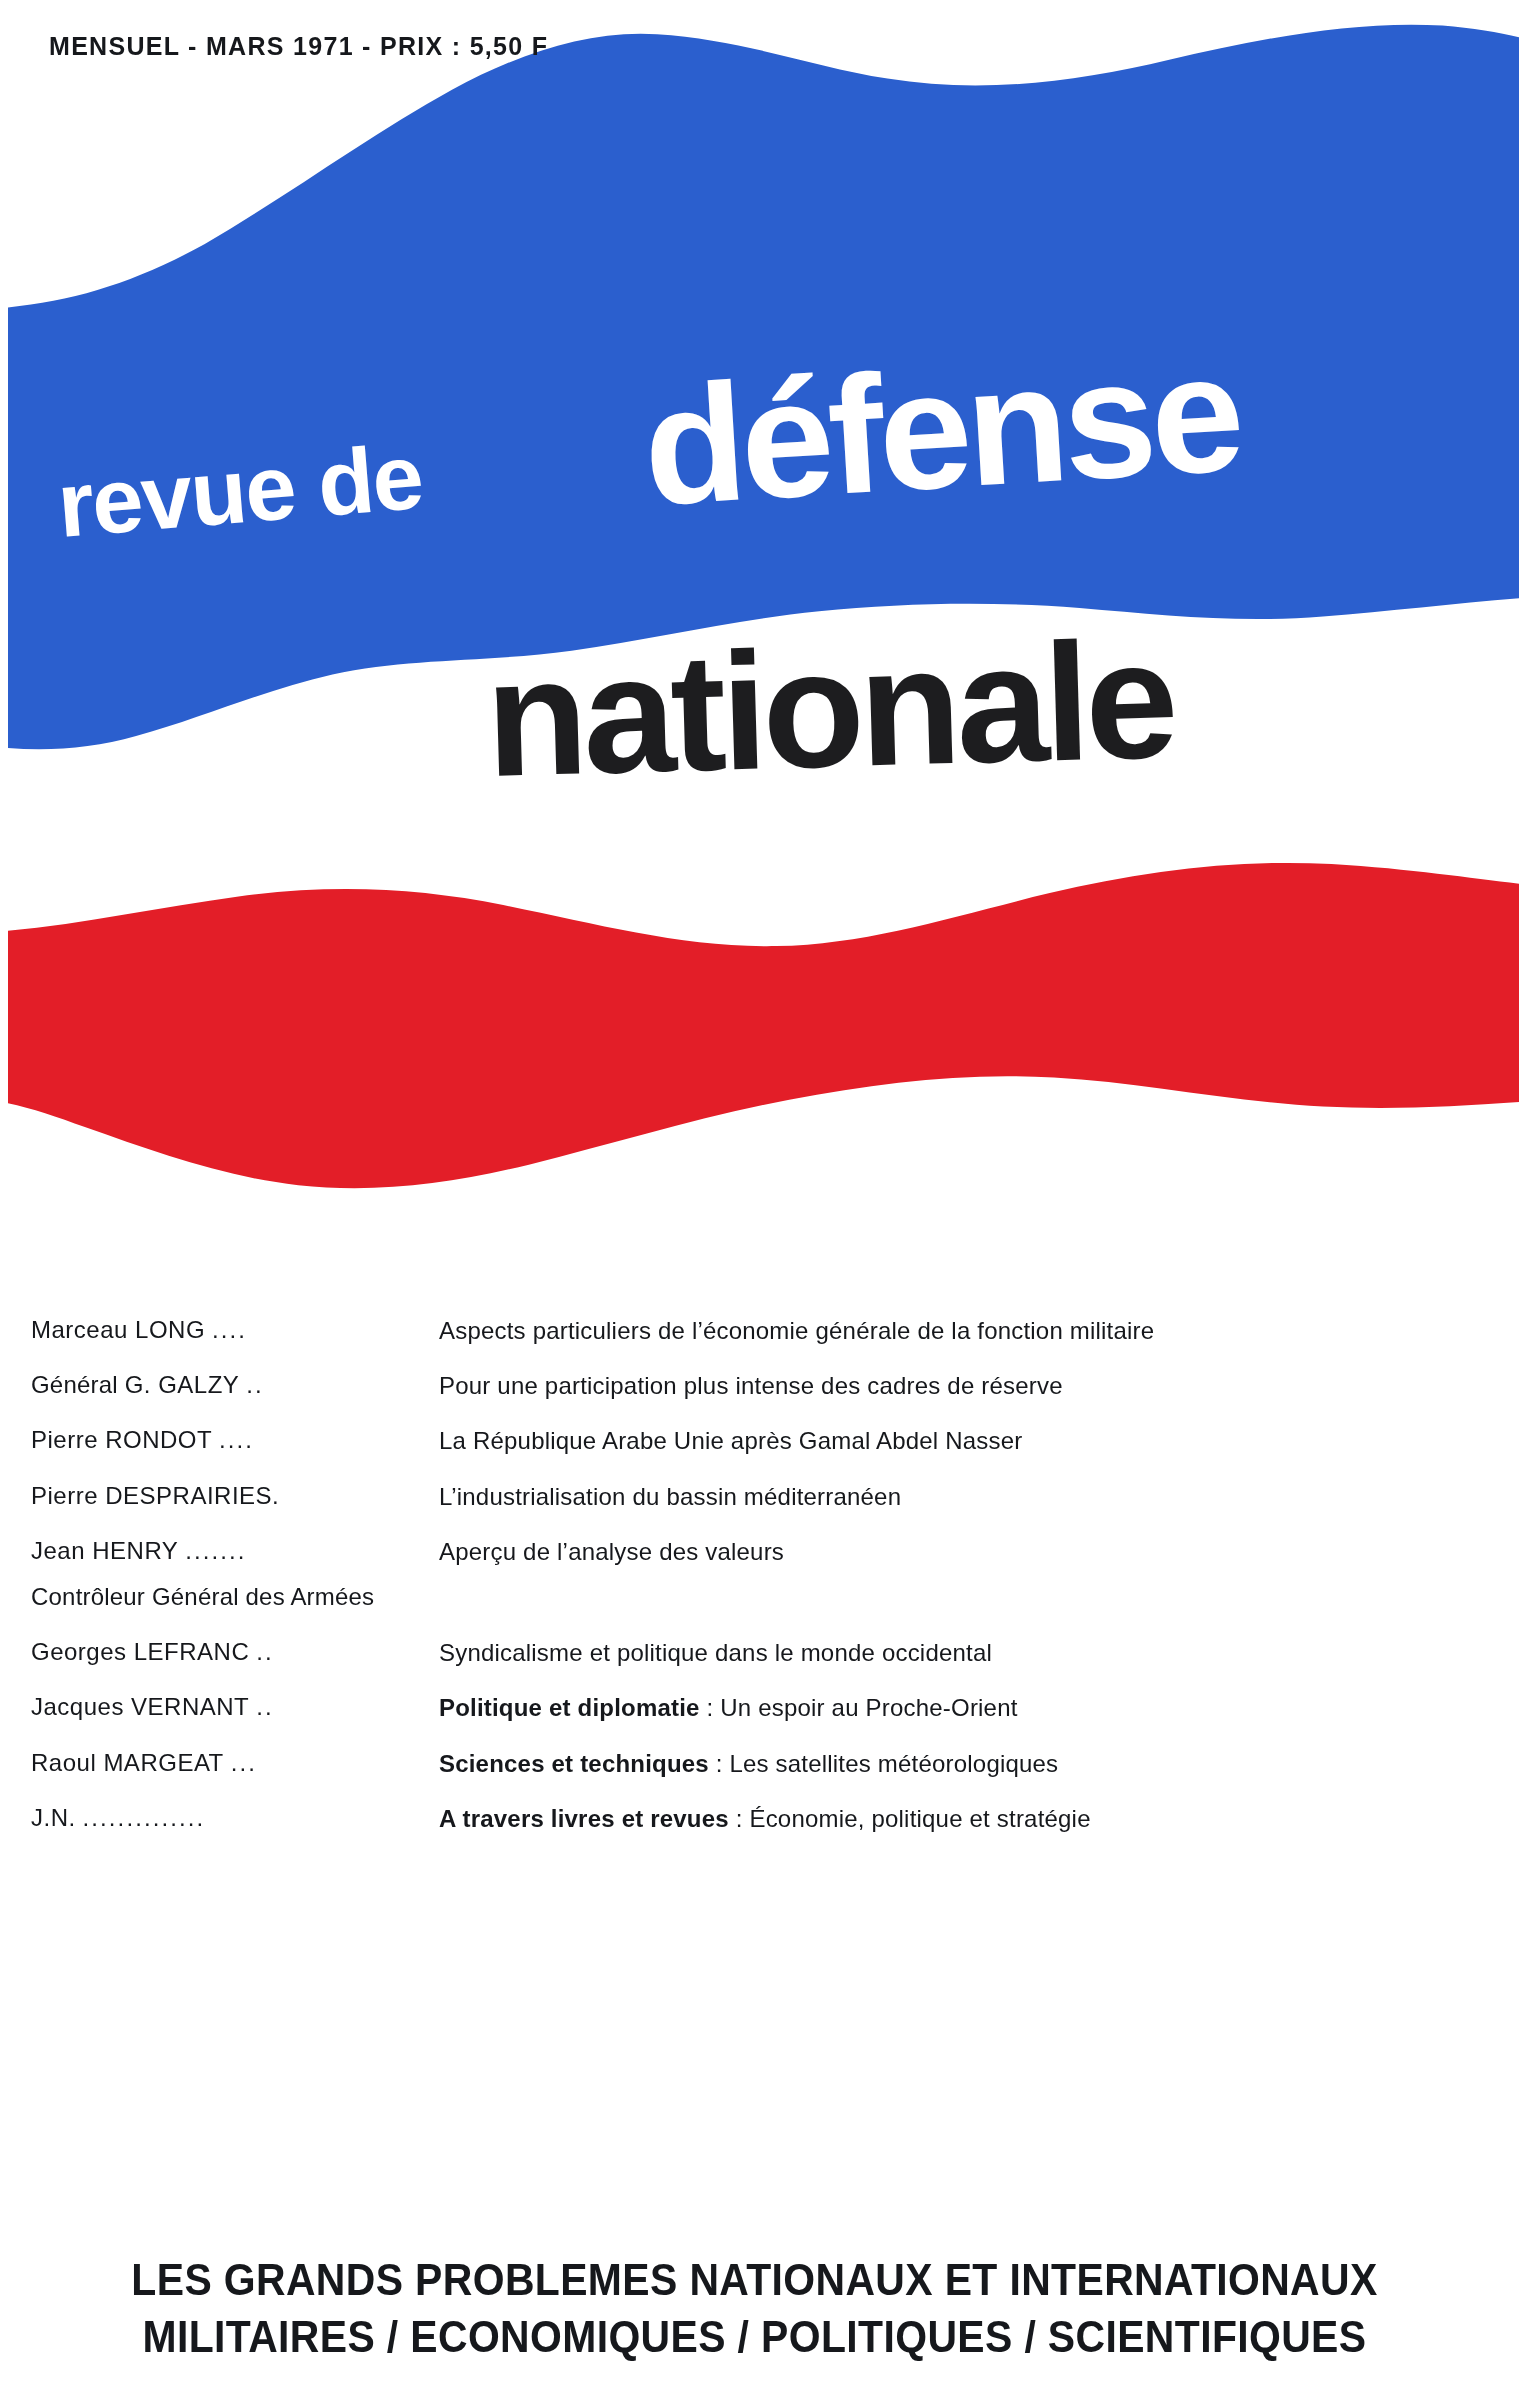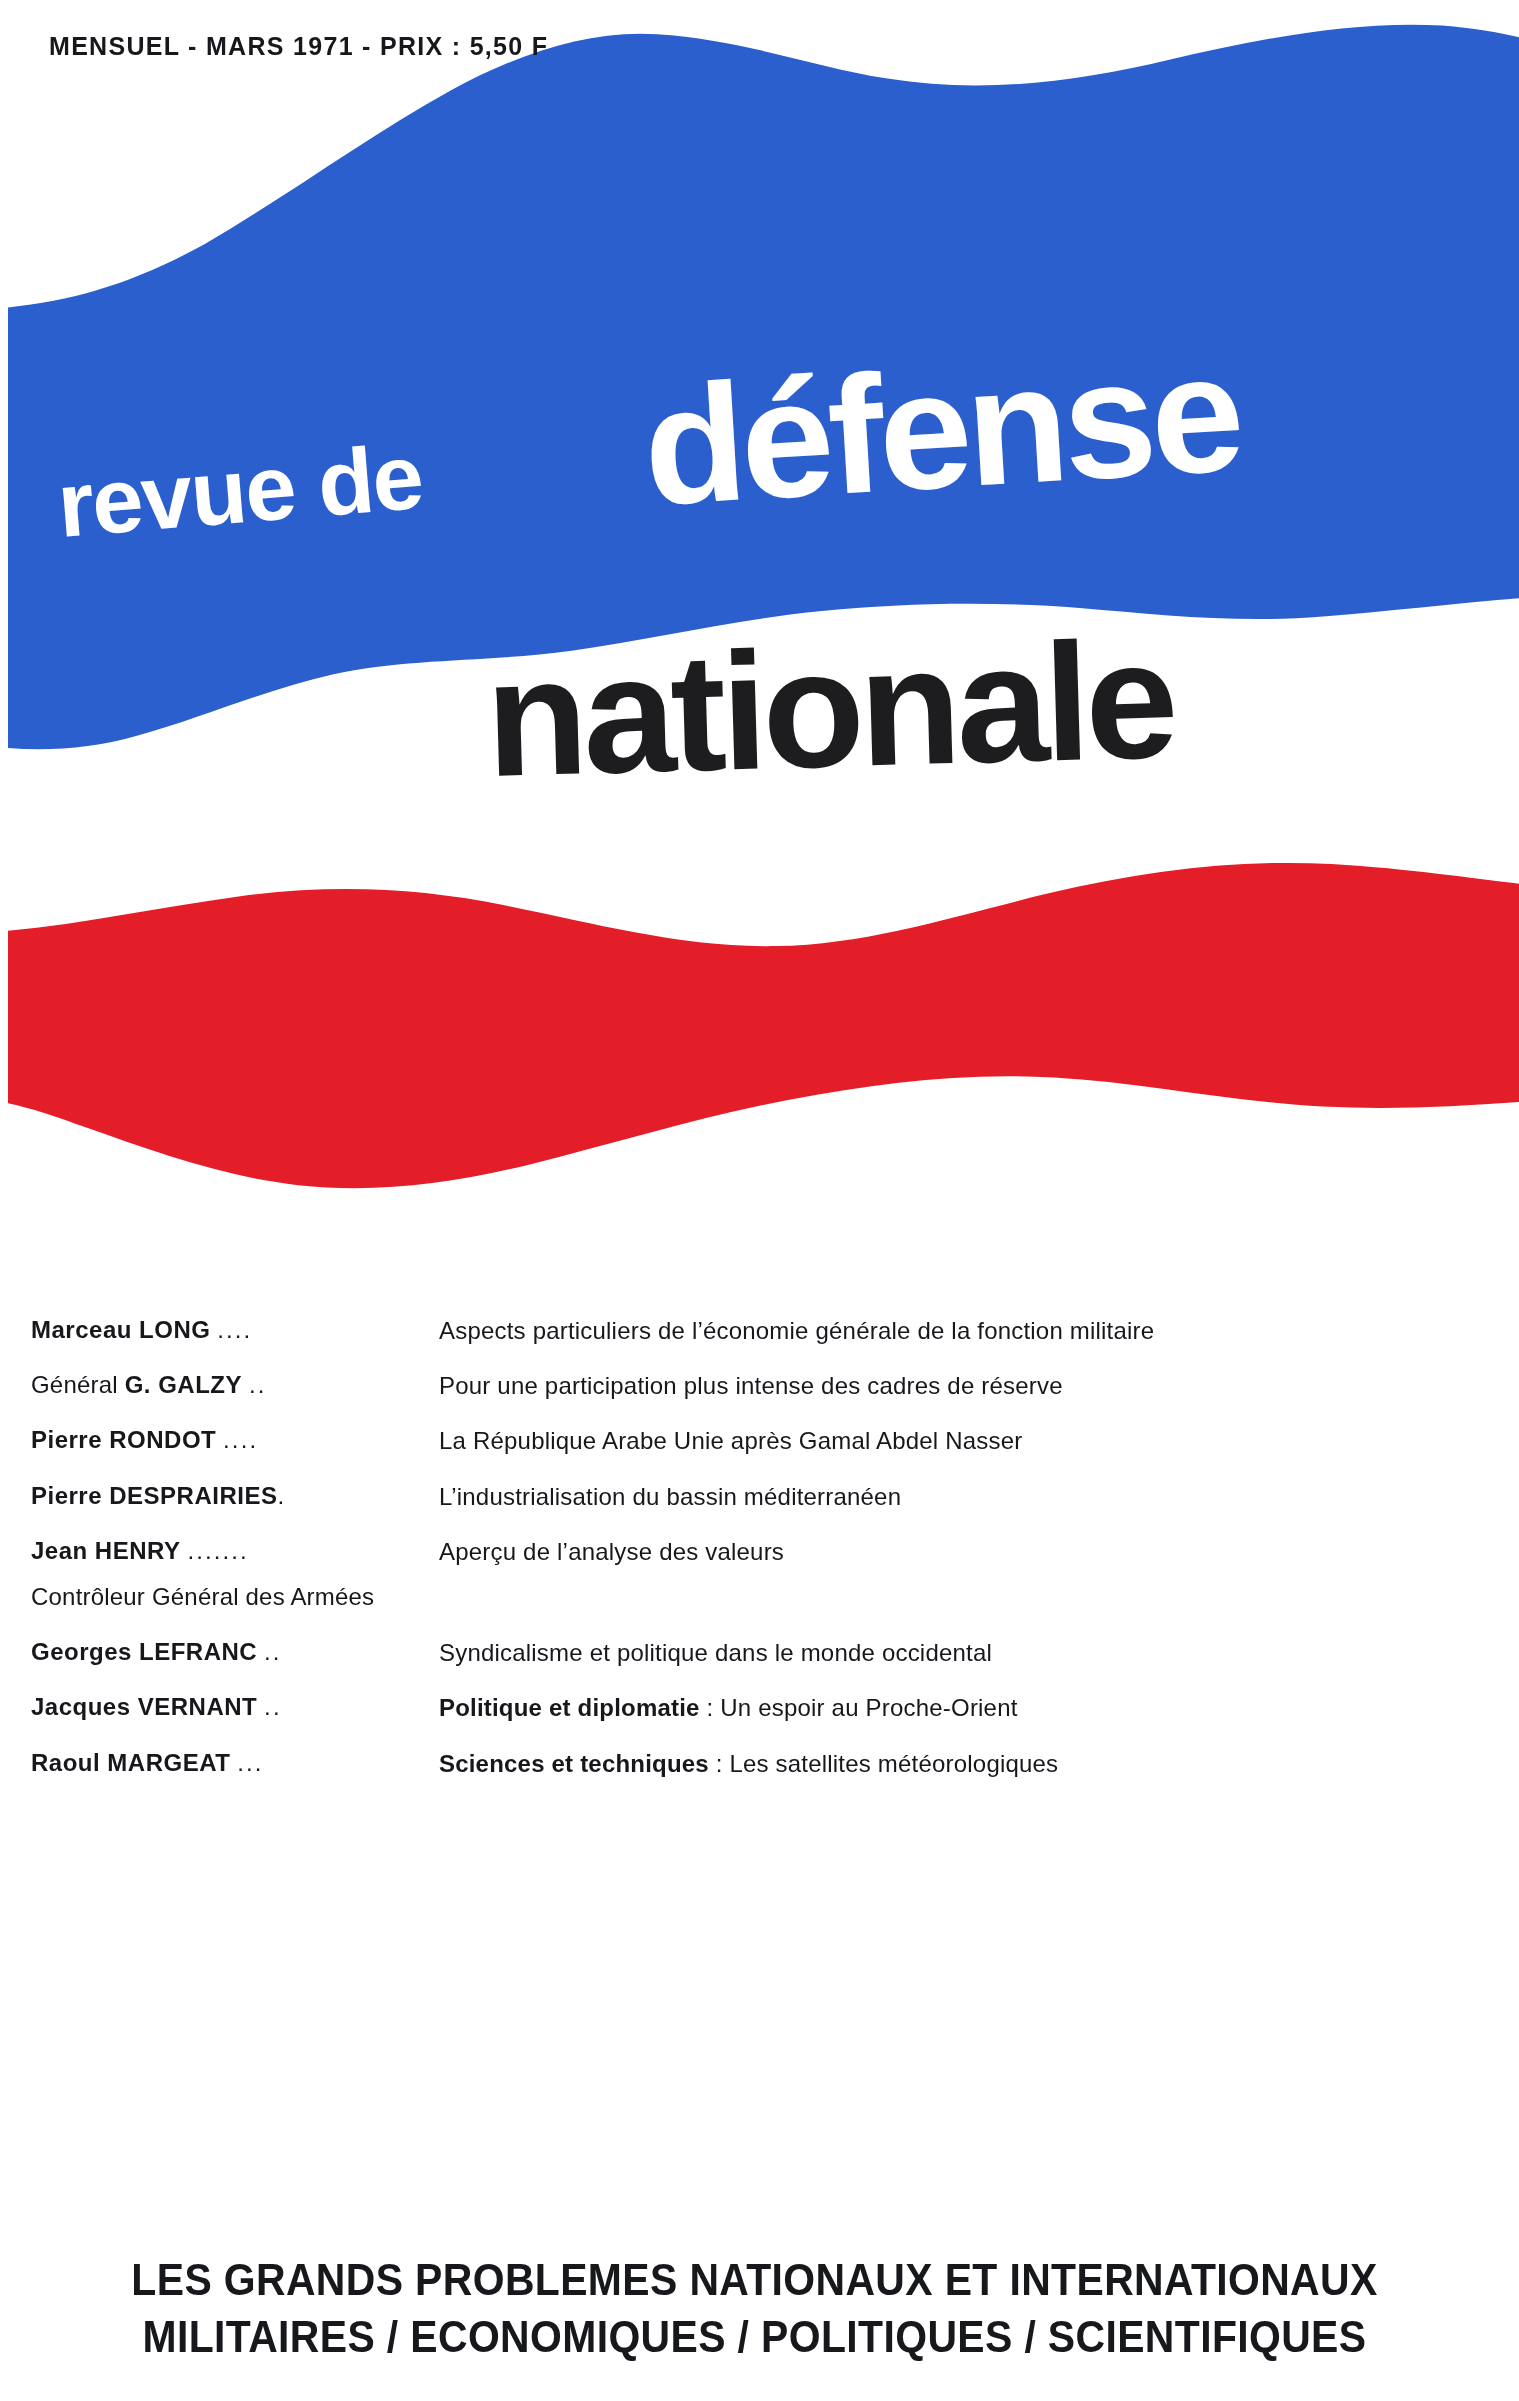--- a/index.html
+++ b/index.html
@@ -92,21 +92,21 @@
     padding: 0 34px 0 31px;
   }
   .toc-author {
     width: 408px;
     flex: 0 0 408px;
     font-size: 24px;
     color: #16181c;
     line-height: 1.28;
     letter-spacing: 0.2px;
   }
-  .toc-author .bold { font-weight: bold; letter-spacing: 0.5px; }
+  .toc-author .bold { font-weight: normal; letter-spacing: 0.5px; }
   .toc-author .dots { letter-spacing: 2.1px; font-weight: normal; }
   .toc-author .sub { font-weight: normal; display: block; letter-spacing: 0.2px; margin-top: 16px; }
   .toc-title {
     flex: 1;
     font-size: 24px;
     color: #16181c;
     line-height: 1.30;
     text-align: justify;
     letter-spacing: 0.2px;
   }
@@ -257,20 +257,29 @@
   <div class="toc-row">
     <div class="toc-author">
       <span class="bold">Raoul MARGEAT</span>
       <span class="dots">...</span>
     </div>
     <div class="toc-title">
       <span class="lead">Sciences et techniques</span><span> : Les satellites météorologiques</span>
     </div>
   </div>
 
+  <div class="toc-row">
+    <div class="toc-author">
+      <span class="bold">J.N.</span>
+      <span class="dots">..............</span>
+    </div>
+    <div class="toc-title">
+      <span class="lead">A travers livres et revues</span><span> : Économie, politique et stratégie</span>
+    </div>
+  </div>
 
 </div>
 
 <div id="footer">
   <div class="footer-line">LES GRANDS PROBLEMES NATIONAUX ET INTERNATIONAUX</div>
   <div class="footer-line">MILITAIRES / ECONOMIQUES / POLITIQUES / SCIENTIFIQUES</div>
 </div>
 
 
 </body></html>

